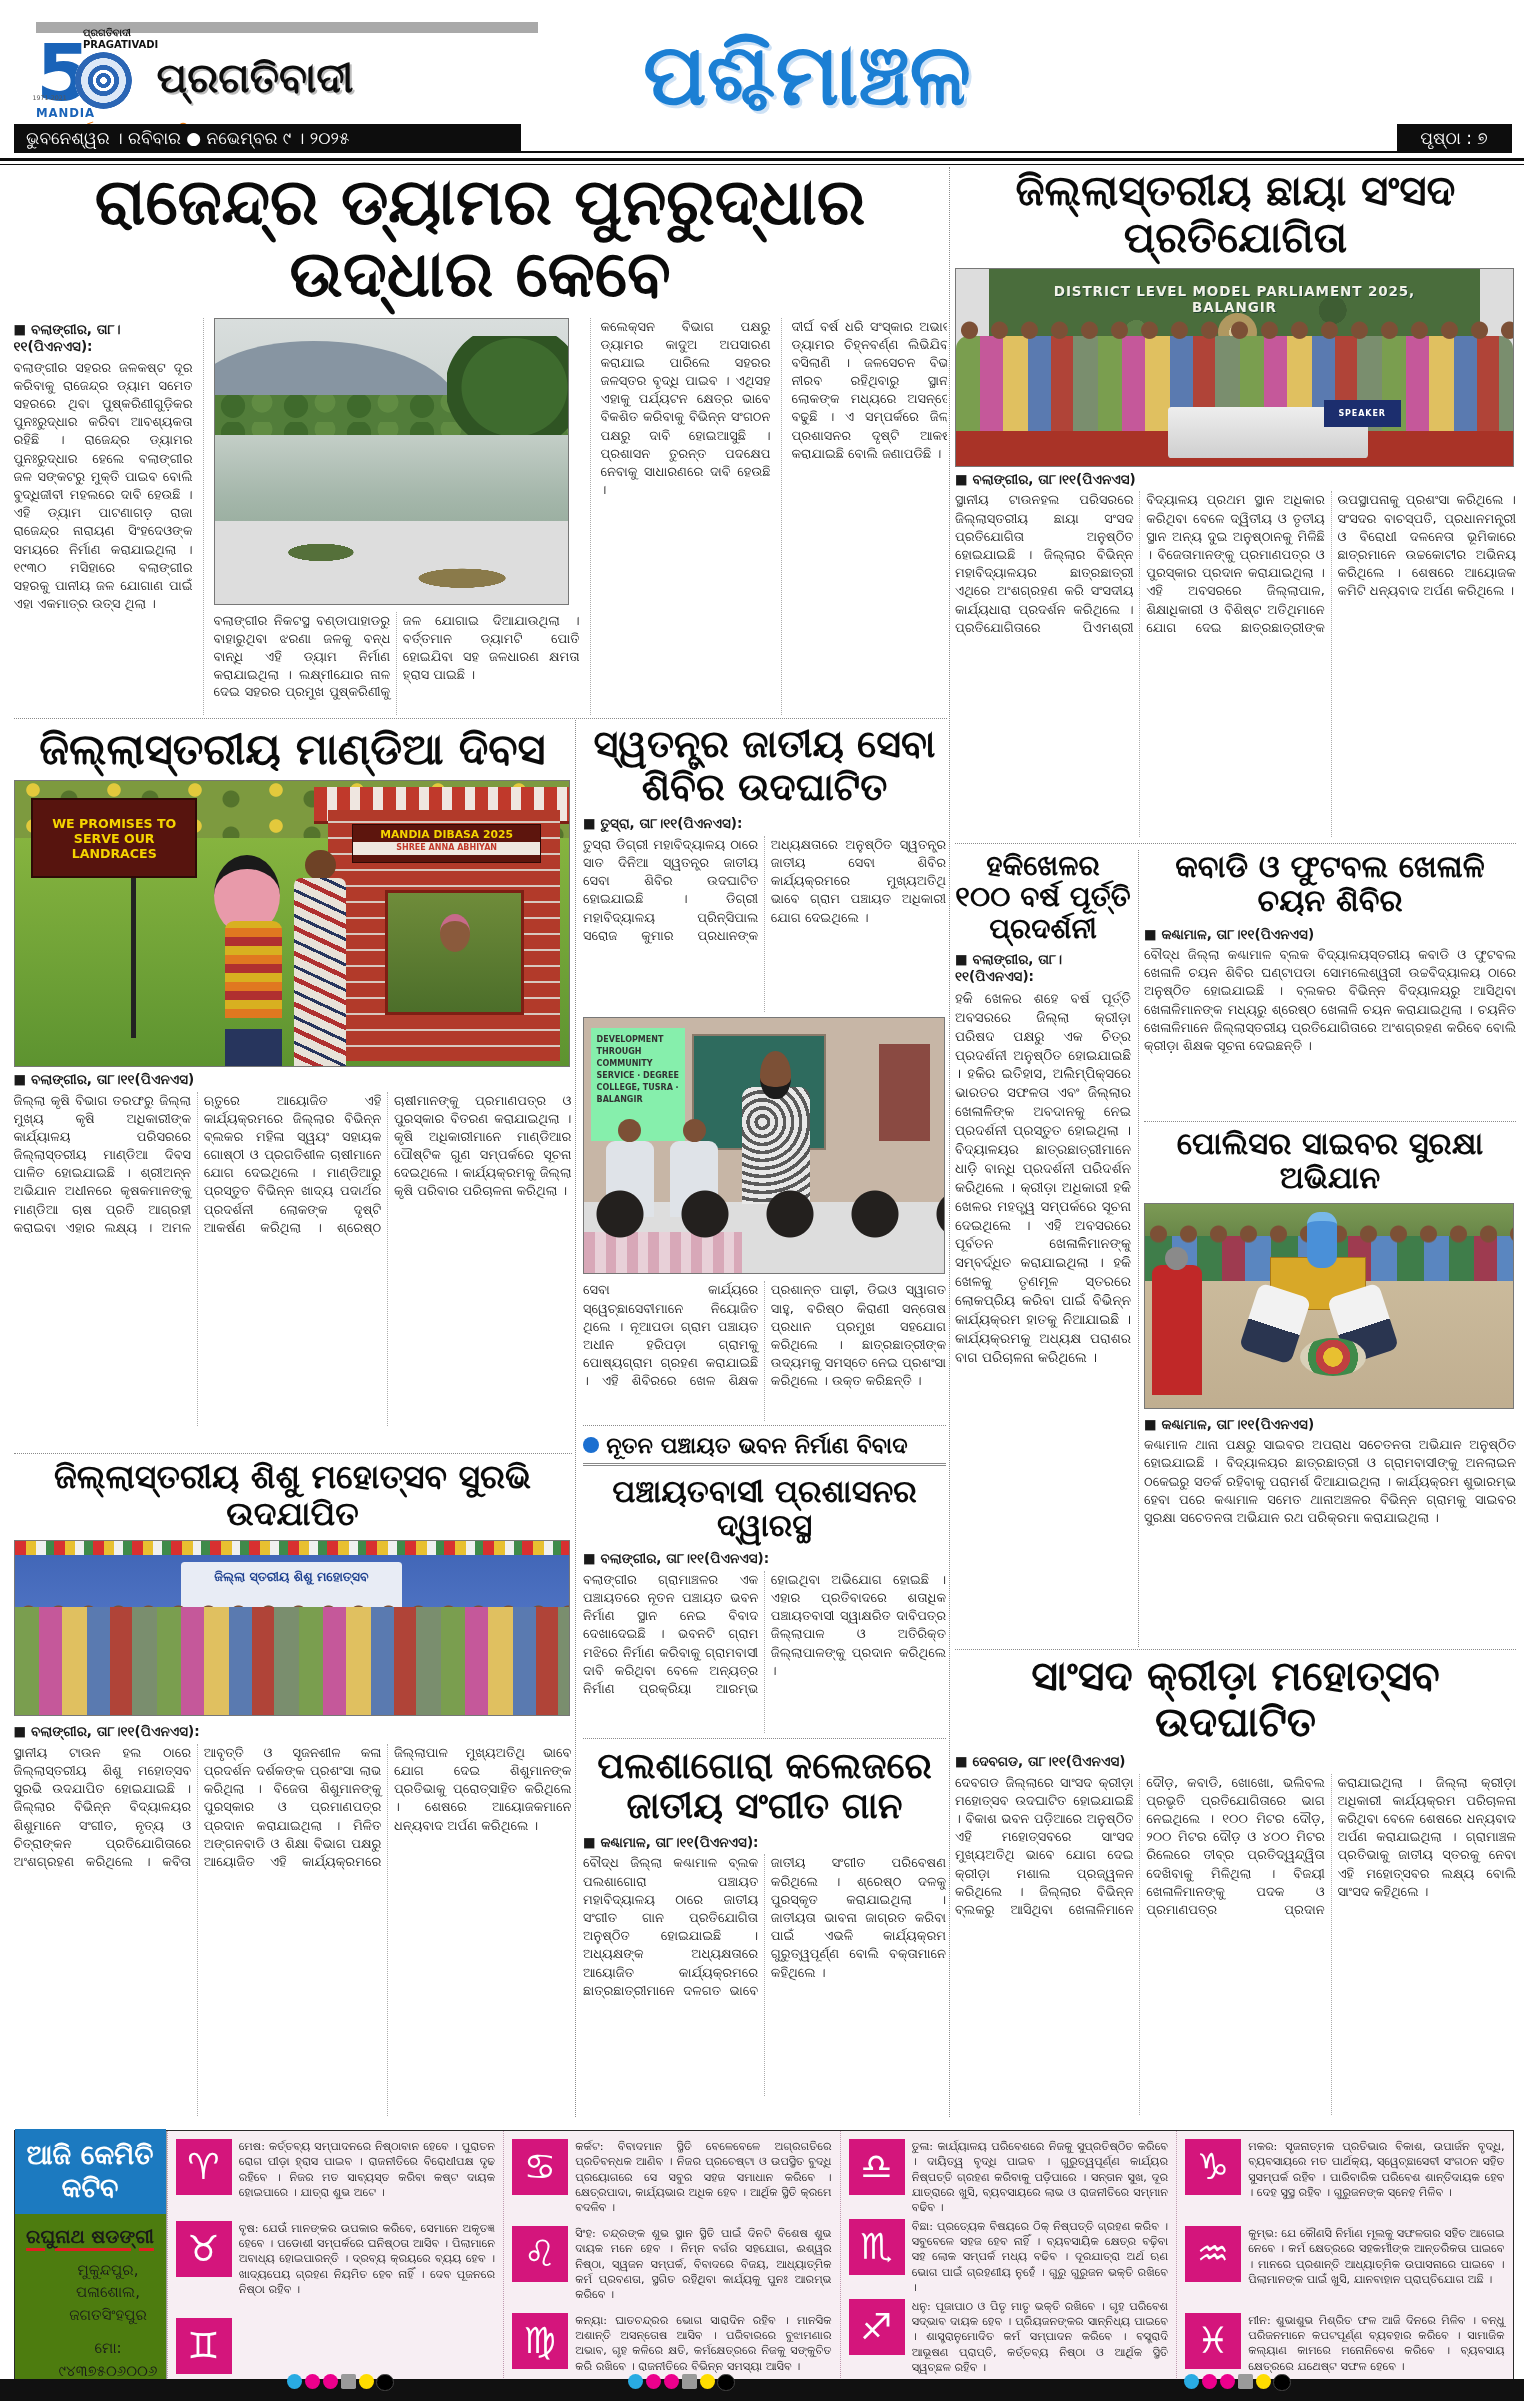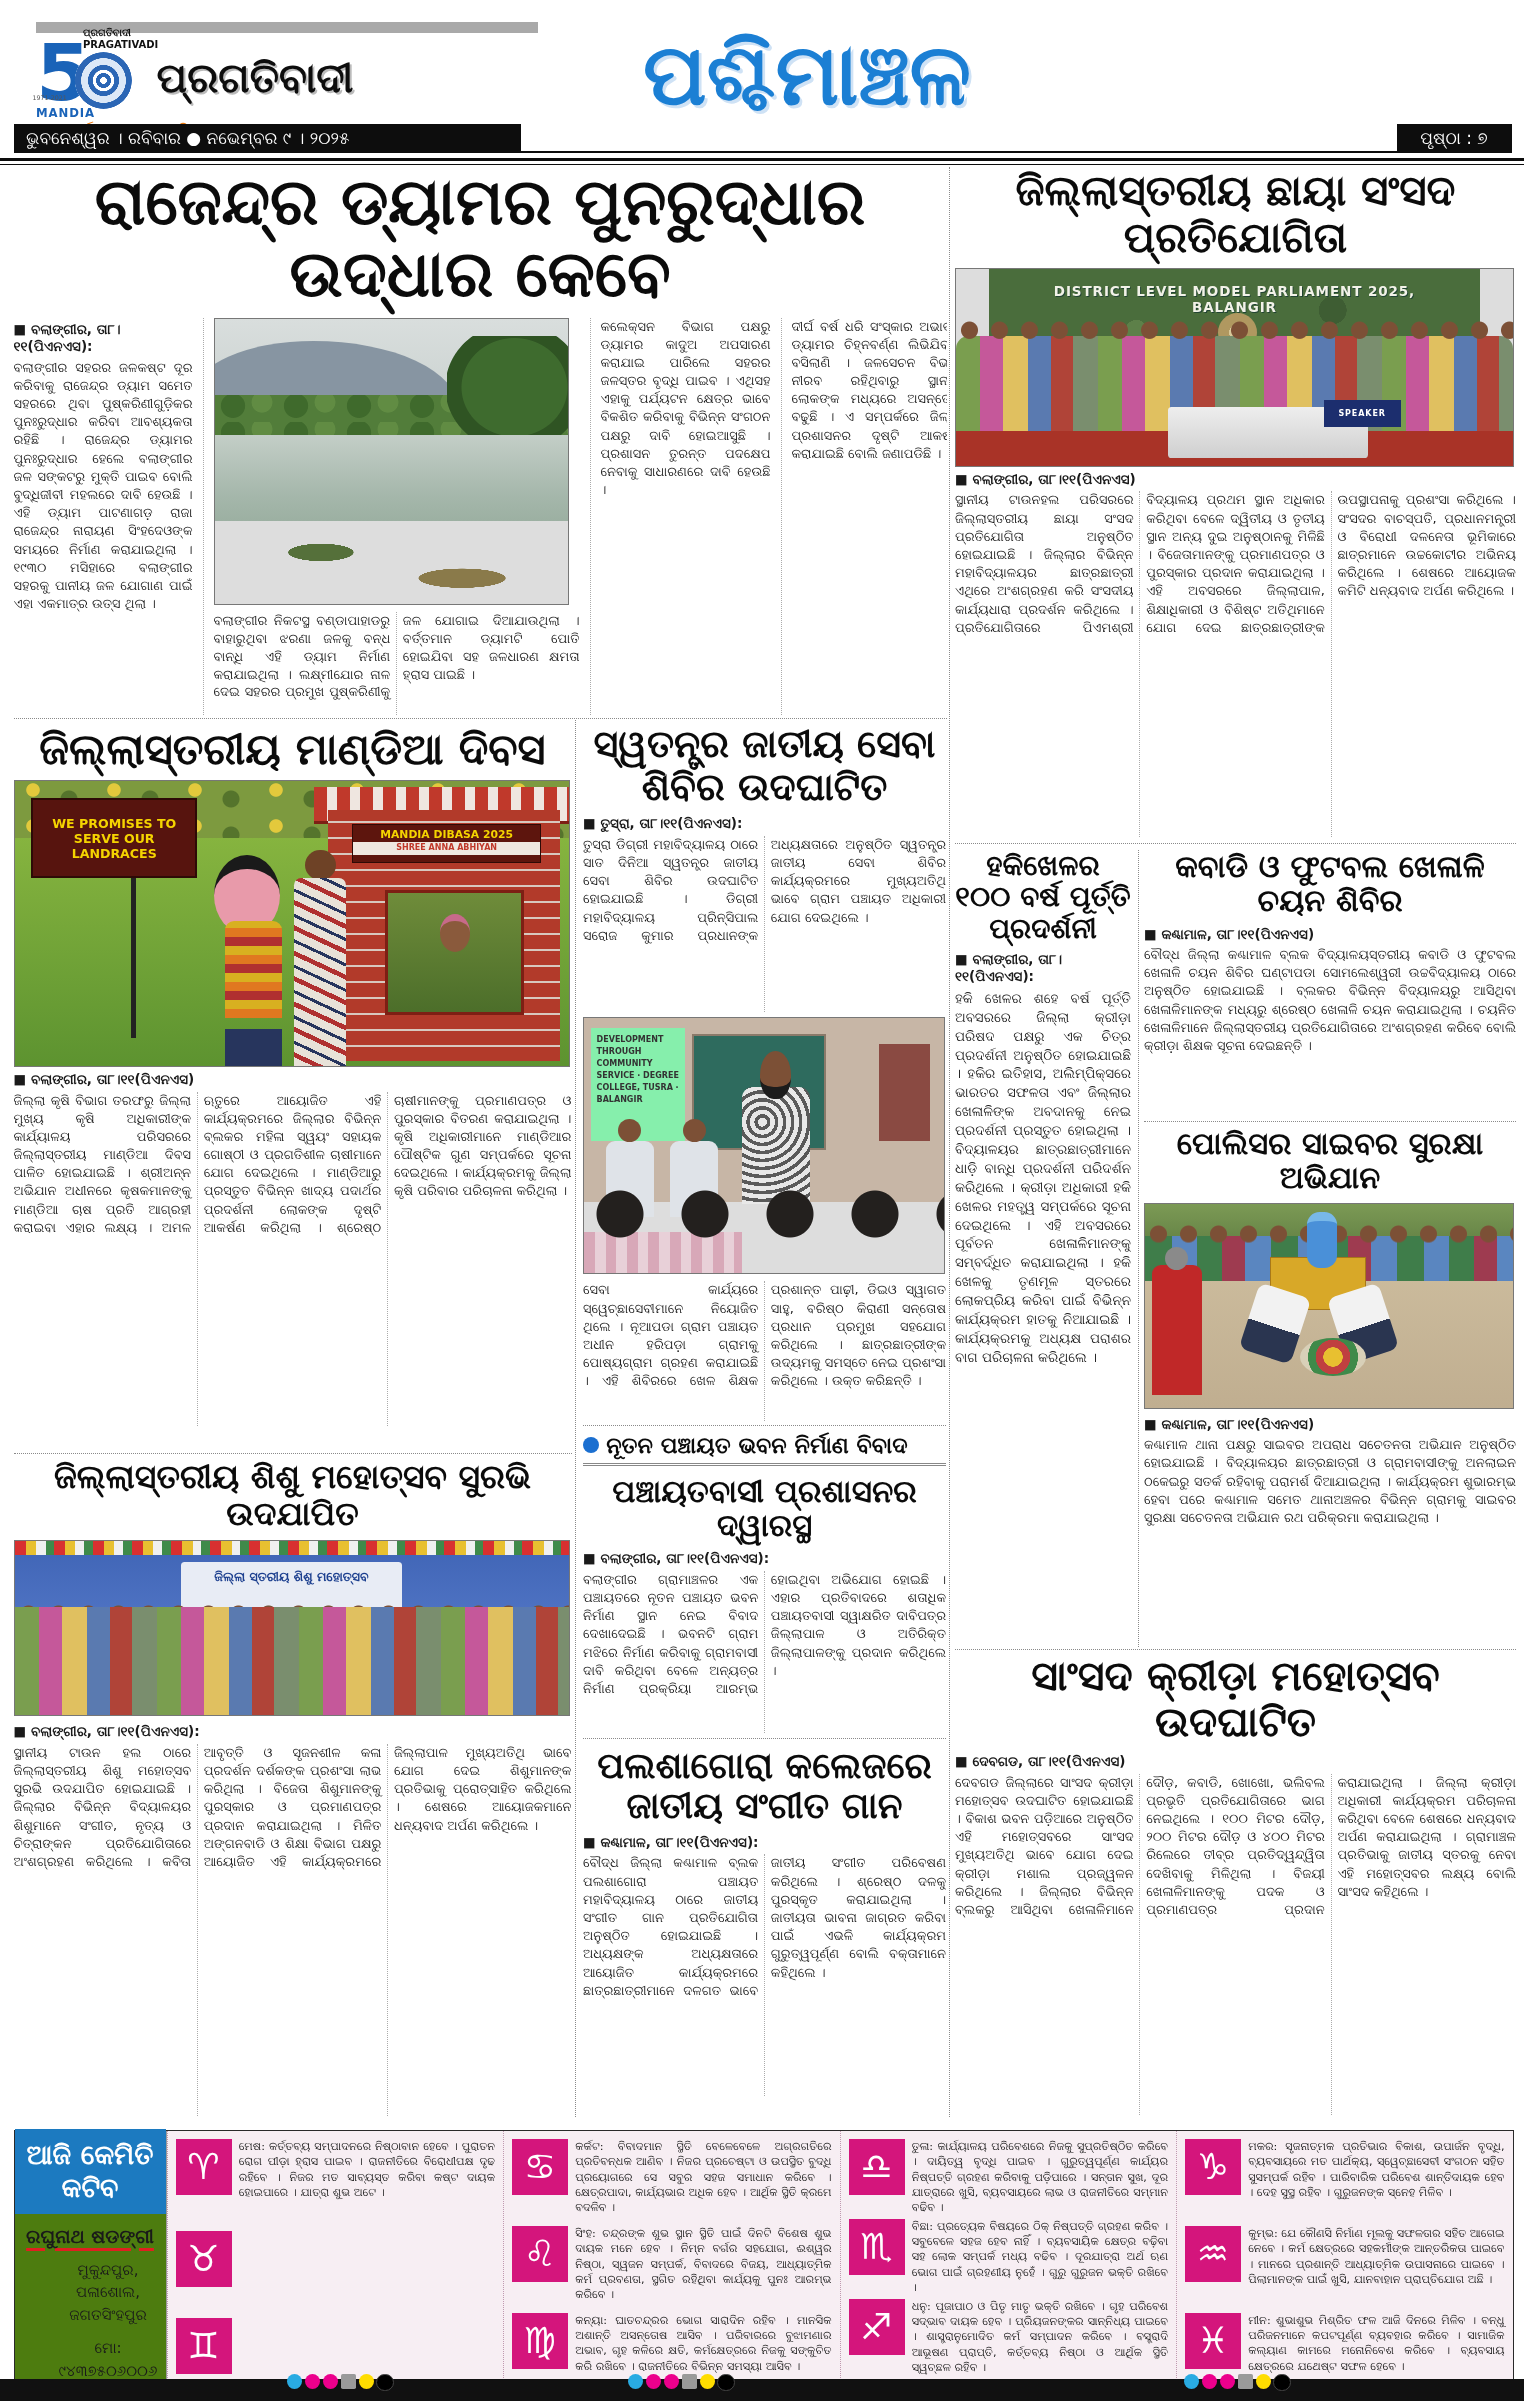--- a/index.html
+++ b/index.html
@@ -335,20 +335,21 @@
       <div class="horo-addr">ମୋ: ୯୪୩୭୫୦୬୦୦୬</div>
     </div>
     <div class="horo-colgrp">
       <div class="horo-col">
         <div class="zrow">
             <div class="zicon">♈</div>
             <div class="ztext">ମେଷ: କର୍ତ୍ତବ୍ୟ ସମ୍ପାଦନରେ ନିଷ୍ଠାବାନ ହେବେ । ପୁରାତନ ରୋଗ ପୀଡ଼ା ହ୍ରାସ ପାଇବ । ରାଜନୀତିରେ ବିରୋଧୀପକ୍ଷ ଦୃଢ ରହିବେ । ନିଜର ମତ ସାବ୍ୟସ୍ତ କରିବା କଷ୍ଟ ଦାୟକ ହୋଇପାରେ । ଯାତ୍ରା ଶୁଭ ଅଟେ ।</div>
           </div>
         <div class="zrow">
             <div class="zicon">♉</div>
+            <div class="ztext">ବୃଷ: ଯେଉଁ ମାନଙ୍କର ଉପକାର କରିବେ, ସେମାନେ ଅକୃତଜ୍ଞ ହେବେ । ପଡୋଶୀ ସମ୍ପର୍କରେ ଘନିଷ୍ଠତା ଆସିବ । ପିଲାମାନେ ଅବାଧ୍ୟ ହୋଇପାରନ୍ତି । ଦ୍ରବ୍ୟ କ୍ରୟରେ ବ୍ୟୟ ହେବ । ଖାଦ୍ୟପେୟ ଗ୍ରହଣ ନିୟମିତ ହେବ ନାହିଁ । ଦେବ ପୂଜନରେ ନିଷ୍ଠା ରହିବ ।</div>
           </div>
         <div class="zrow">
             <div class="zicon">♊</div>
           </div>
       </div>
       <div class="horo-col">
         <div class="zrow">
             <div class="zicon">♋</div>
             <div class="ztext">କର୍କଟ: ବିବାଦମାନ ସ୍ଥିତି ବେଳେବେଳେ ଅଗ୍ରଗତିରେ ପ୍ରତିବନ୍ଧକ ଆଣିବ । ନିଜର ପ୍ରଚେଷ୍ଟା ଓ ଉପସ୍ଥିତ ବୁଦ୍ଧି ପ୍ରୟୋଗରେ ସେ ସବୁର ସହଜ ସମାଧାନ କରିବେ । କ୍ଷେତ୍ରପାଦା, କାର୍ଯ୍ୟଭାର ଅଧିକ ହେବ । ଆର୍ଥିକ ସ୍ଥିତି କ୍ରମେ ବଦଳିବ ।</div>
           </div>

